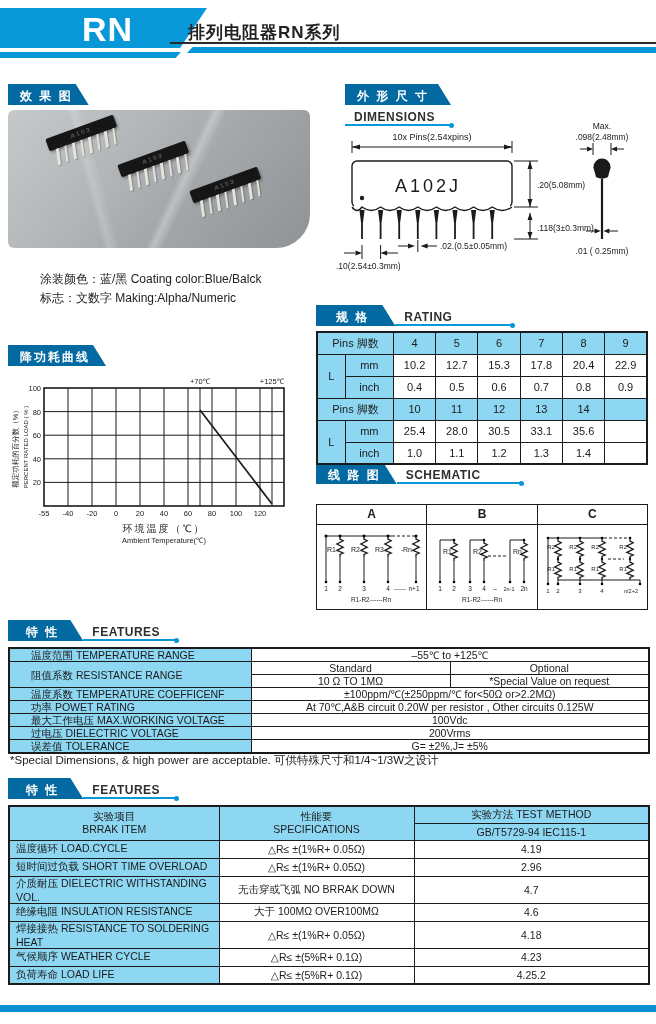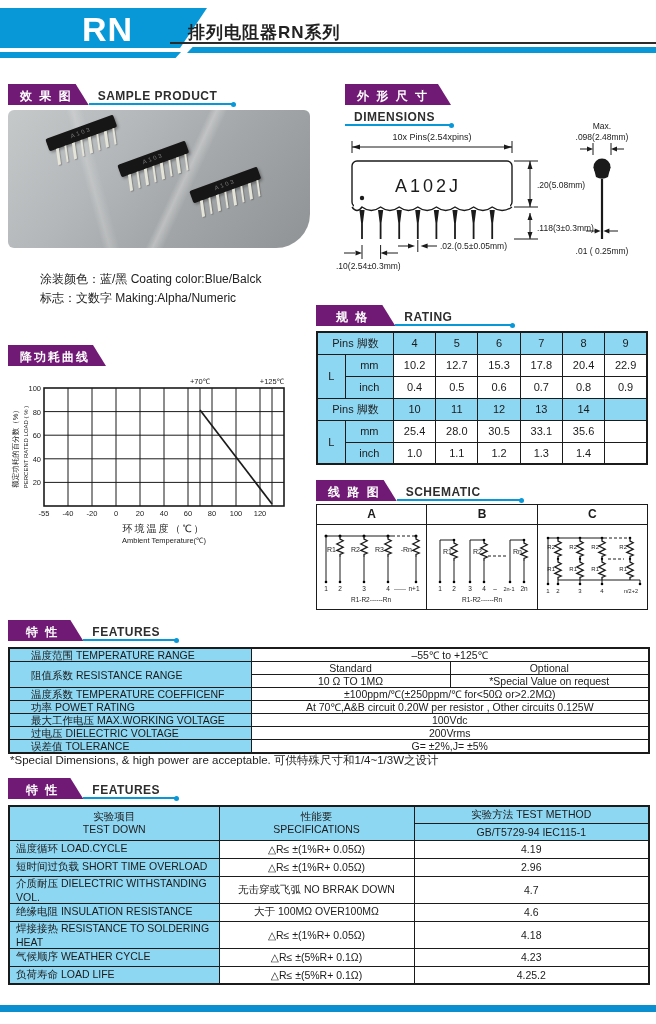--- a/index.html
+++ b/index.html
@@ -16,21 +16,21 @@
   .banner-series { left:82px; top:10px; font-size:34px; font-weight:bold; color:#fff; letter-spacing:1px; }
   .banner-subtitle { left:188px; top:21px; font-size:17px; font-weight:bold; color:#222; letter-spacing:1px; }
   .banner-underline { left:170px; top:42px; width:486px; height:2px; background:#2a2a2a; }
   .banner-strip-left { left:0; top:52px; width:181px; height:6px; background:#0898d8;
     clip-path:polygon(0 0, 100% 0, 97% 100%, 0 100%); }
   .banner-strip-right { left:187px; top:47px; width:469px; height:6px; background:#0898d8;
     clip-path:polygon(1.2% 0, 100% 0, 100% 100%, 0 100%); }
 
   
   .sec { position:absolute; height:21px; display:flex; align-items:stretch; }
-  .sec .zh { background:#701a75; color:#fff; font-weight:bold; font-size:12px;
+  .sec .zh { background:#0369a1; color:#fff; font-weight:bold; font-size:12px;
     padding:4px 16px 0 12px; letter-spacing:2px; white-space:nowrap;
     clip-path:polygon(0 0, calc(100% - 13px) 0, 100% 100%, 0 100%); }
   .sec .en { position:relative; font-size:12px; font-weight:bold; color:#2e2e2e;
     letter-spacing:.5px; padding:5px 16px 0 9px; border-bottom:2px solid #0898d8; white-space:nowrap; }
   .sec .dot { position:absolute; right:-3px; bottom:-3.5px; width:5px; height:5px;
     border-radius:50%; background:#0898d8; }
 
   
   .photo { left:8px; top:110px; width:302px; height:138px;
     border-radius:6px 6px 34px 6px; overflow:hidden;
@@ -87,34 +87,33 @@
 
 <div class="abs banner-shape"></div>
 <div class="abs banner-series">RN</div>
 <div class="abs banner-subtitle">排列电阻器RN系列</div>
 <div class="abs banner-underline"></div>
 <div class="abs banner-strip-left"></div>
 <div class="abs banner-strip-right"></div>
 
 <div class="sec" style="left:8px;top:84px;">
   <span class="zh">效 果 图</span>
-  <span class="en">SAMPLE PRODUCT<i class="dot"></i></span>
 </div>
 <div class="sec" style="left:345px;top:84px;flex-direction:column;">
   <span class="zh">外 形 尺 寸</span>
   <span class="en">DIMENSIONS<i class="dot"></i></span>
 </div>
 <div class="sec" style="left:8px;top:345px;">
   <span class="zh">降功耗曲线</span>
 </div>
 <div class="sec" style="left:316px;top:305px;">
   <span class="zh" style="padding-left:20px;padding-right:26px;">规 格</span>
   <span class="en" style="padding-right:60px;">RATING<i class="dot"></i></span>
 </div>
-<div class="sec" style="left:316px;top:480px;">
+<div class="sec" style="left:316px;top:463px;">
   <span class="zh">线 路 图</span>
   <span class="en" style="padding-right:40px;">SCHEMATIC<i class="dot"></i></span>
 </div>
 <div class="sec" style="left:8px;top:620px;">
   <span class="zh" style="padding-left:18px;padding-right:24px;">特 性</span>
   <span class="en">FEATURES<i class="dot"></i></span>
 </div>
 <div class="sec" style="left:8px;top:778px;">
   <span class="zh" style="padding-left:18px;padding-right:24px;">特 性</span>
   <span class="en">FEATURES<i class="dot"></i></span>
@@ -532,21 +531,21 @@
 <table class="abs t2">
   <colgroup>
       <col style="width:210px">
       <col style="width:195px">
       <col style="width:235px">
     </colgroup>
   <tbody>
       <tr>
     <td class="hc hd two-line" rowspan="2">
       <div>实验项目</div>
-      <div>TEST DOWN</div>
+      <div>BRRAK ITEM</div>
     </td>
     <td class="hc hd two-line" rowspan="2">
       <div>性能要</div>
       <div>SPECIFICATIONS</div>
     </td>
     <td class="hc hd">实验方法 TEST METHOD</td>
   </tr>
   <tr>
         <td class="hc hd">GB/T5729-94 IEC115-1</td>
       </tr>

